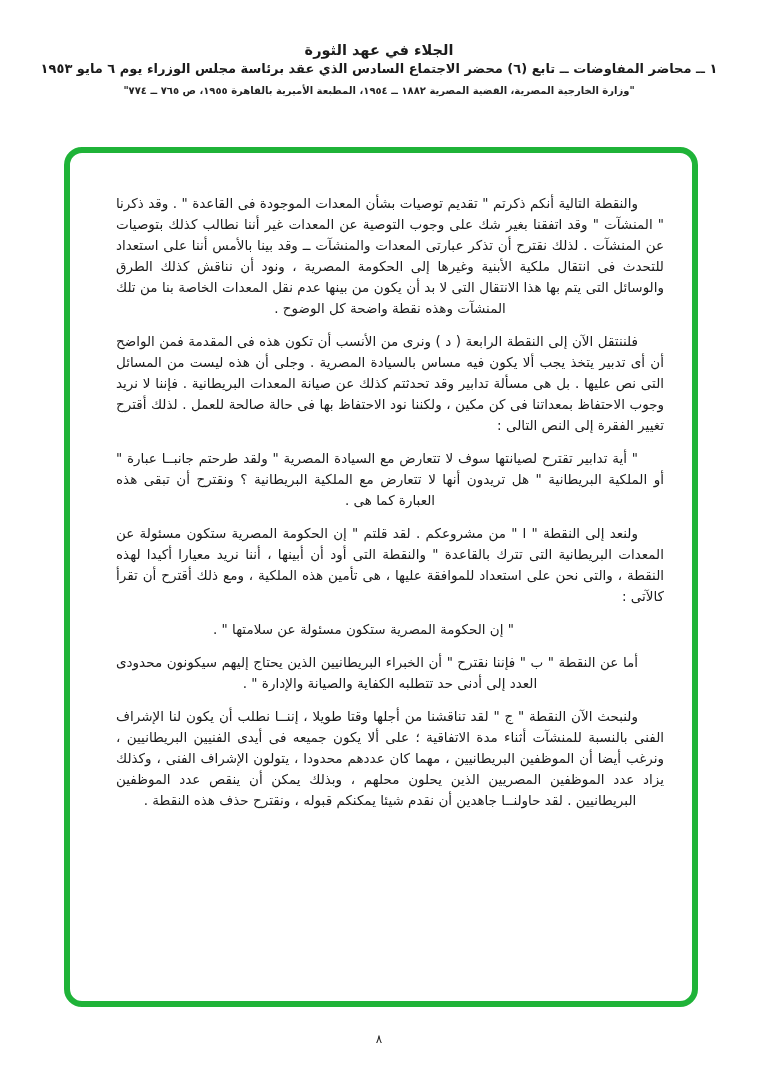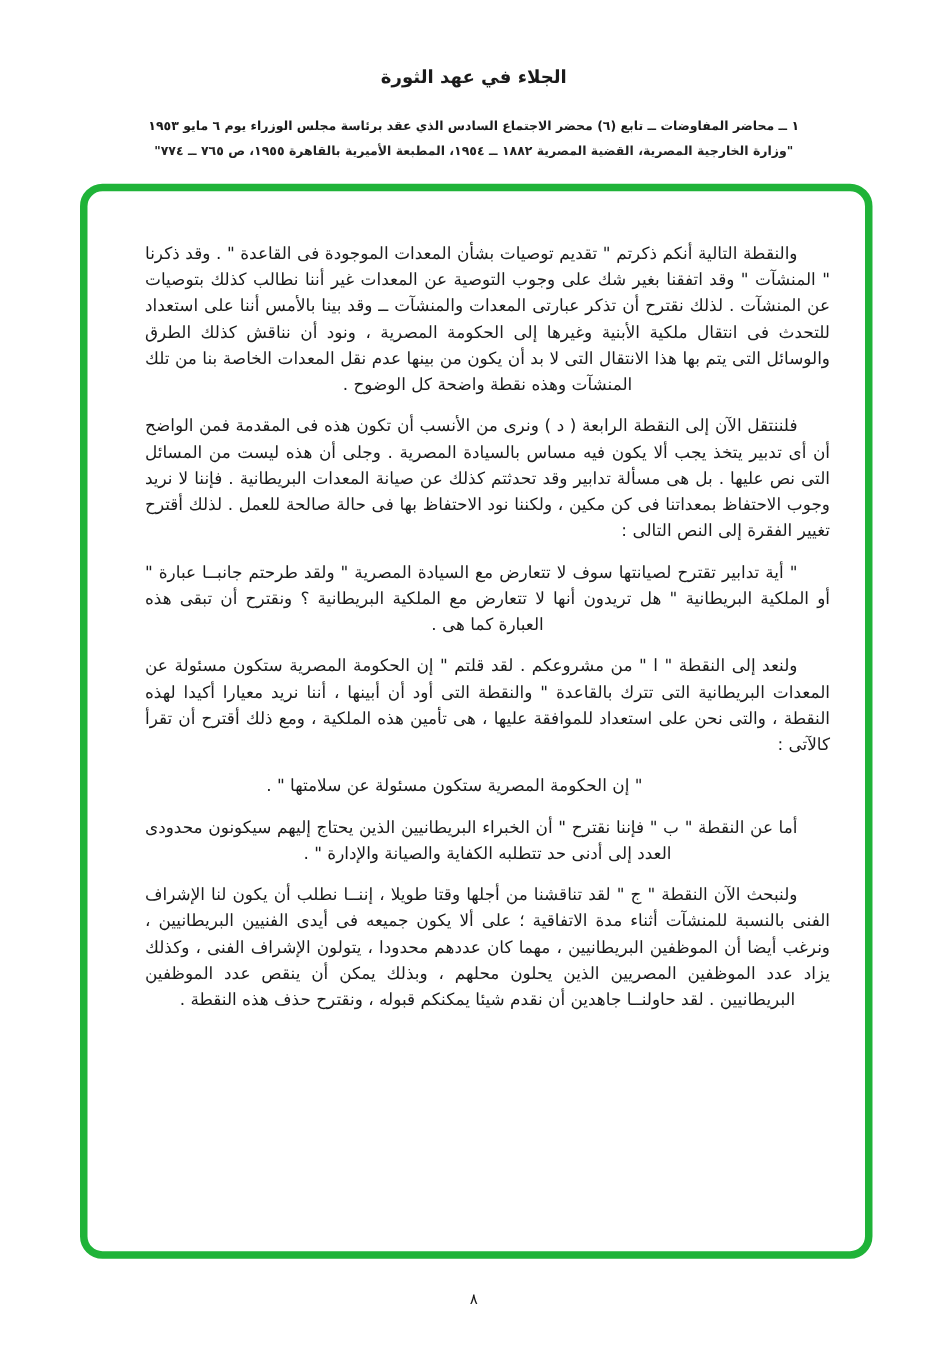--- a/index.html
+++ b/index.html
@@ -10,32 +10,32 @@
   body {
     width: 758px;
     height: 1078px;
     position: relative;
     font-family: "DejaVu Sans", sans-serif;
     color: #1b1b1b;
     overflow: hidden;
   }
   .header {
     text-align: center;
-    padding-top: 54px;
+    padding-top: 42px;
     direction: rtl;
   }
   .doc-title {
     font-size: 14.5px;
     font-weight: bold;
     letter-spacing: 0.2px;
   }
   .doc-subtitle {
-    font-size: 10px;
+    font-size: 13px;
     font-weight: bold;
-    margin-top: 26px;
+    margin-top: 3px;
     padding: 0 40px;
     text-align: center;
   }
   .doc-citation {
     font-size: 10px;
     font-weight: bold;
     margin-top: 9px;
     color: #222222;
   }
   .highlight-frame {

